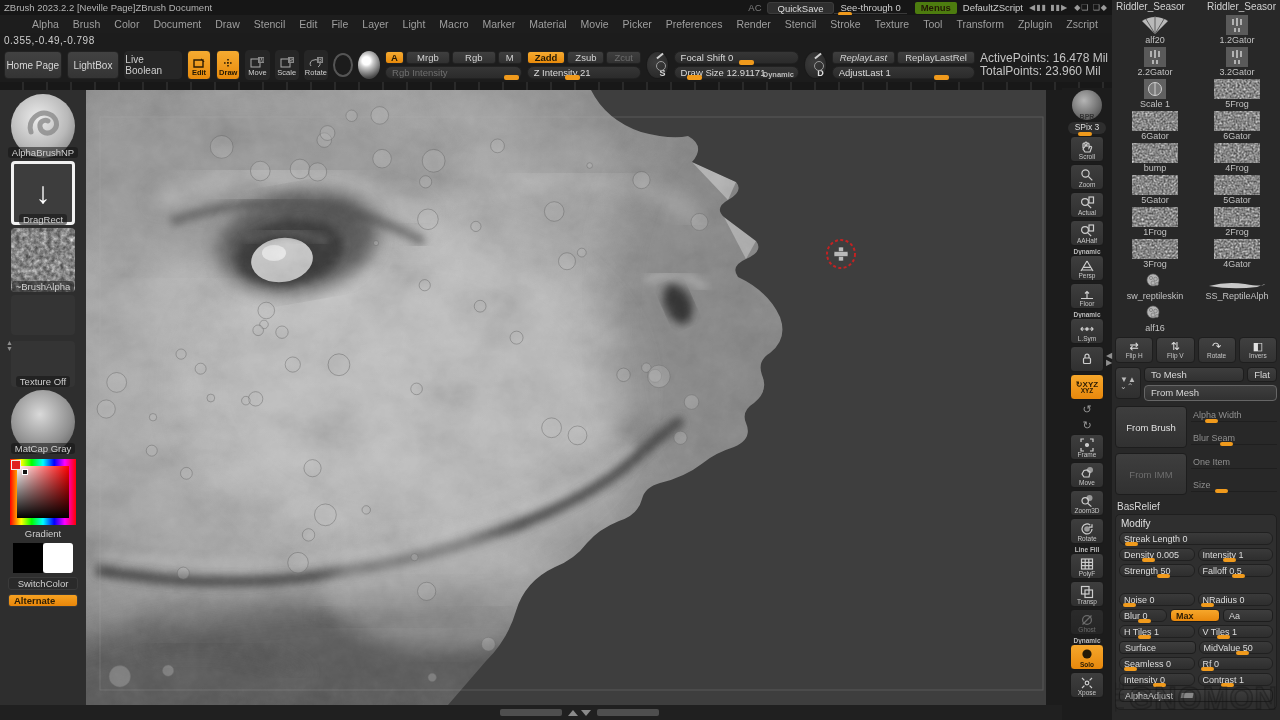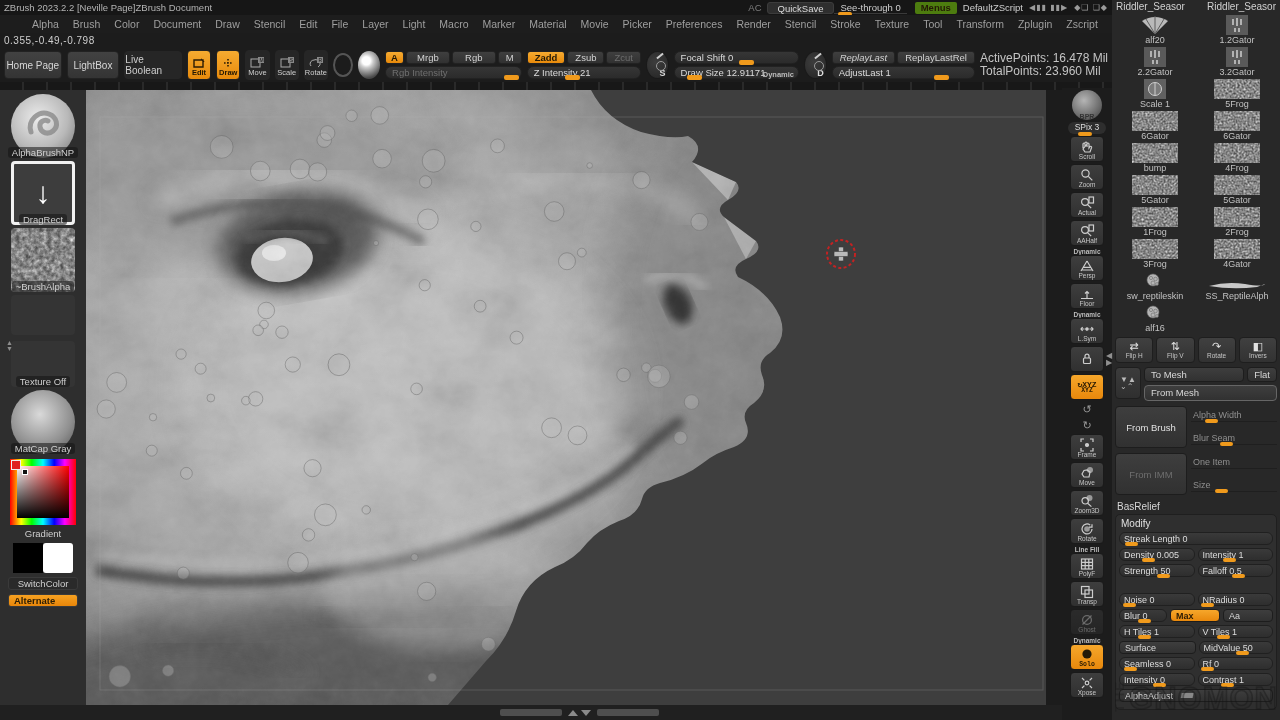--- a/index.html
+++ b/index.html
@@ -96,21 +96,21 @@
   .tri-up { width:0; height:0; border-left:5px solid transparent; border-right:5px solid transparent; border-bottom:6px solid #8a8a8a;}
   .tri-dn { width:0; height:0; border-left:5px solid transparent; border-right:5px solid transparent; border-top:6px solid #8a8a8a;}
 
   
   #rightstrip { position:absolute; left:1062px; top:88px; width:50px; height:632px; background:#1c1c1c;
     display:flex; flex-direction:column; align-items:center; gap:2px; padding-top:2px;}
   .stripitem { display:flex; flex-direction:column; align-items:center; }
   .stripbtn { width:34px; height:26px; background:linear-gradient(#3e3e3e,#303030); border:1px solid #1a1a1a;
     border-radius:4px; display:flex; flex-direction:column; align-items:center; justify-content:center; }
   .stripbtn .slabel { font-size:6.5px; color:#c6c6c6; line-height:6px; margin-top:-1px;}
-  .stripbtn.orange { background:linear-gradient(#f6a72b,#e8880c);font-family:Liberation Mono, monospace;}
+  .stripbtn.orange { background:linear-gradient(#f6a72b,#e8880c);}
   .stripbtn.orange .slabel { color:#2b1c04; font-weight:bold;}
   .stripbtn.dim { opacity:.45; }
   .stripbtn.bare { background:none; border:none; height:14px;}
   .above { font-size:6.5px; font-weight:bold; color:#bdbdbd; line-height:7px;}
   .bprball { width:30px; height:30px; border-radius:50%;
     background:radial-gradient(circle at 40% 35%, #b5b5b5, #6d6d6d 60%, #3a3a3a); display:flex; align-items:flex-end;
     justify-content:center; font-size:7px; font-weight:bold; color:#333; }
   .spix { position:relative; width:38px; height:12px; background:#2e2e2e; border-radius:6px; font-size:8.5px;
     color:#ddd; text-align:center; line-height:11px;}
   .spix .h { position:absolute; left:10px; bottom:-2px; width:14px; height:4px; background:#f09a1c; border-radius:2px;}

